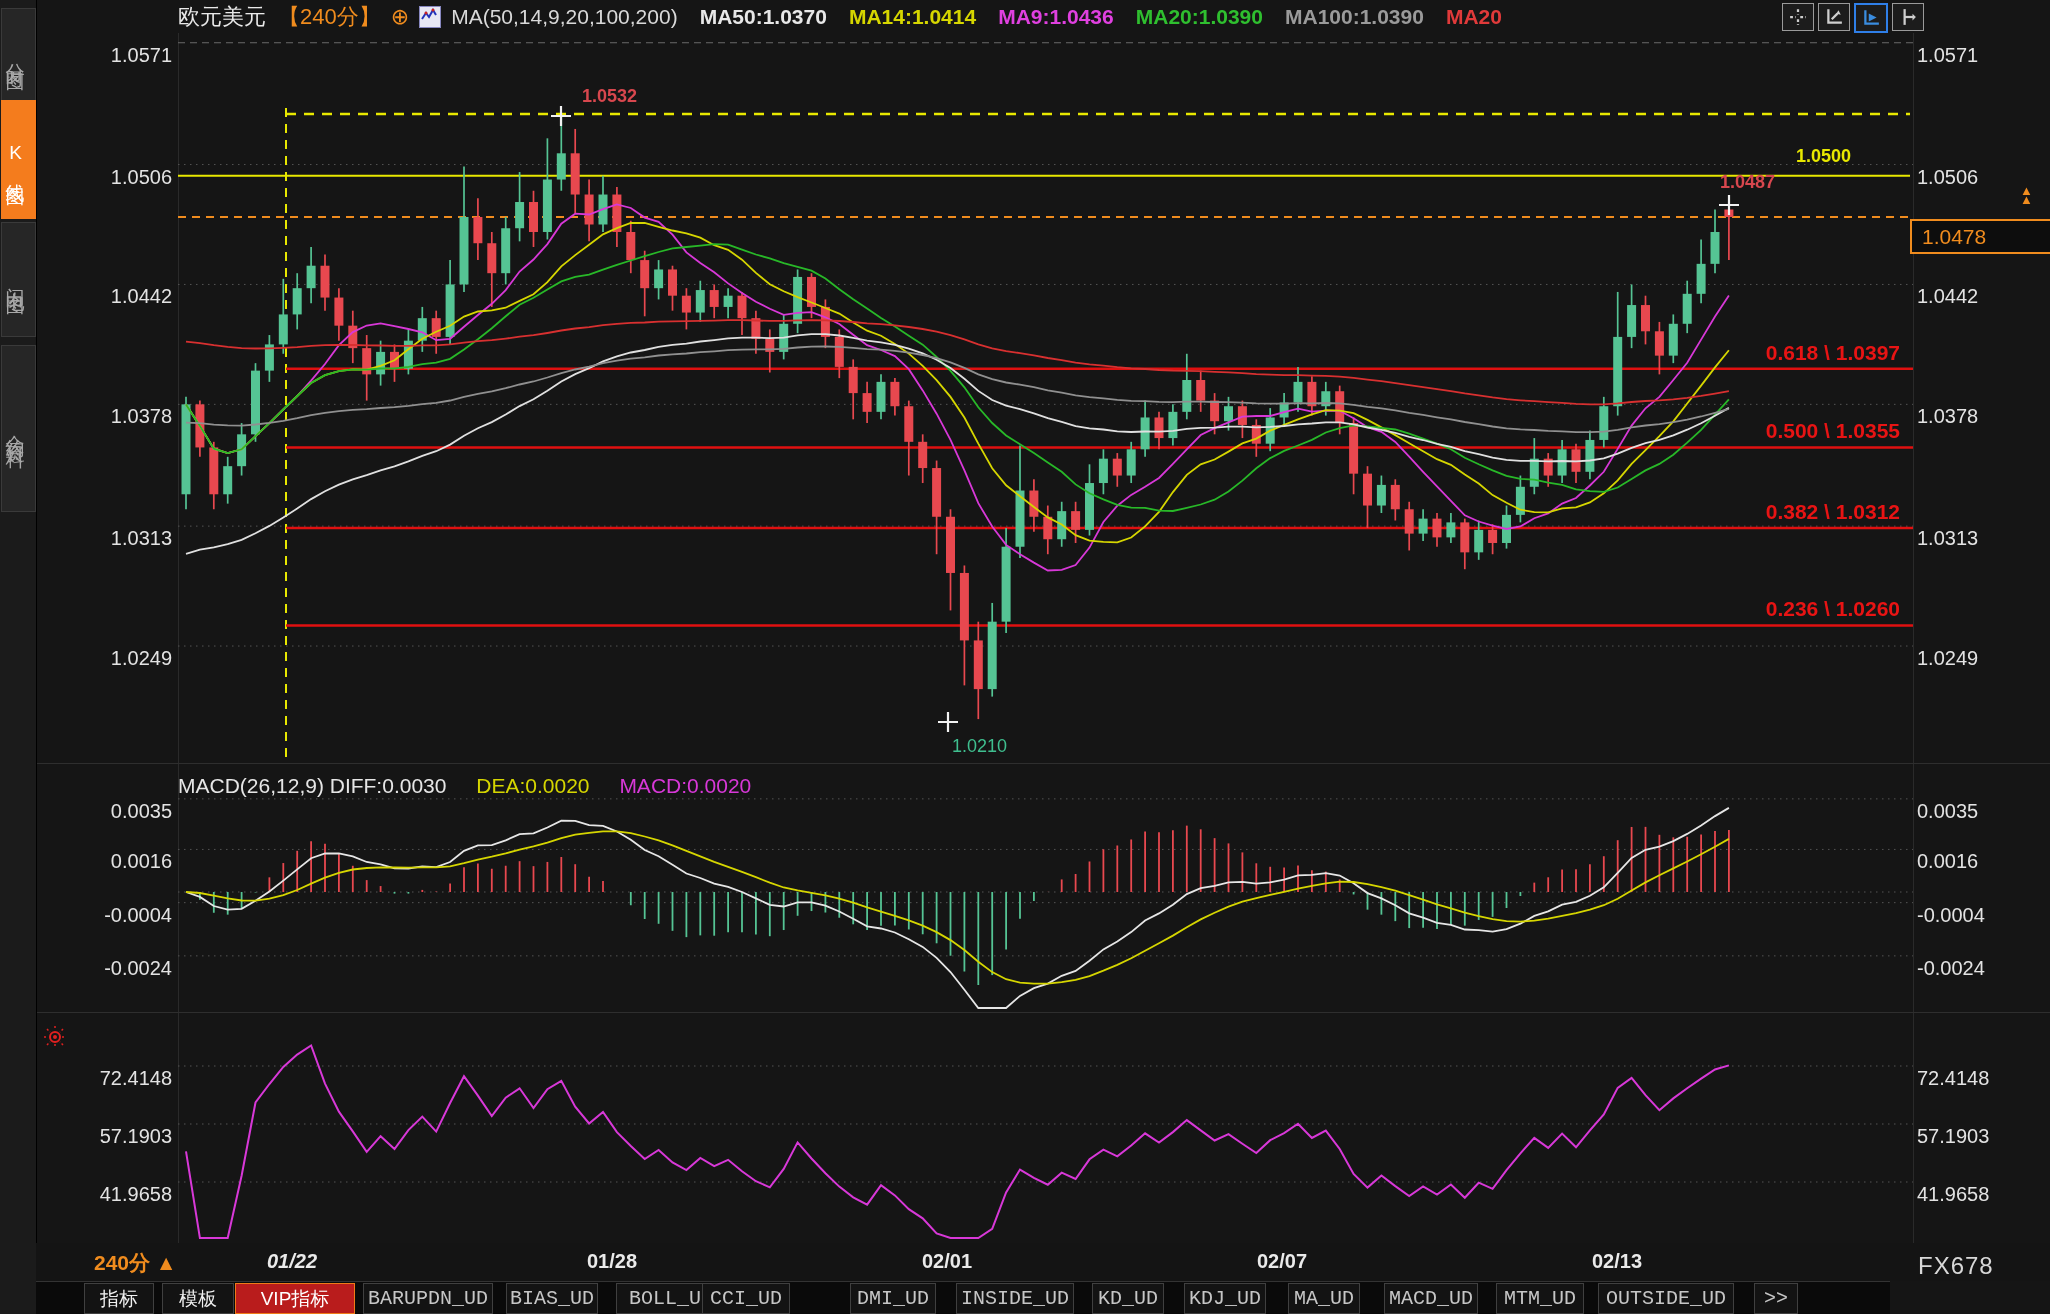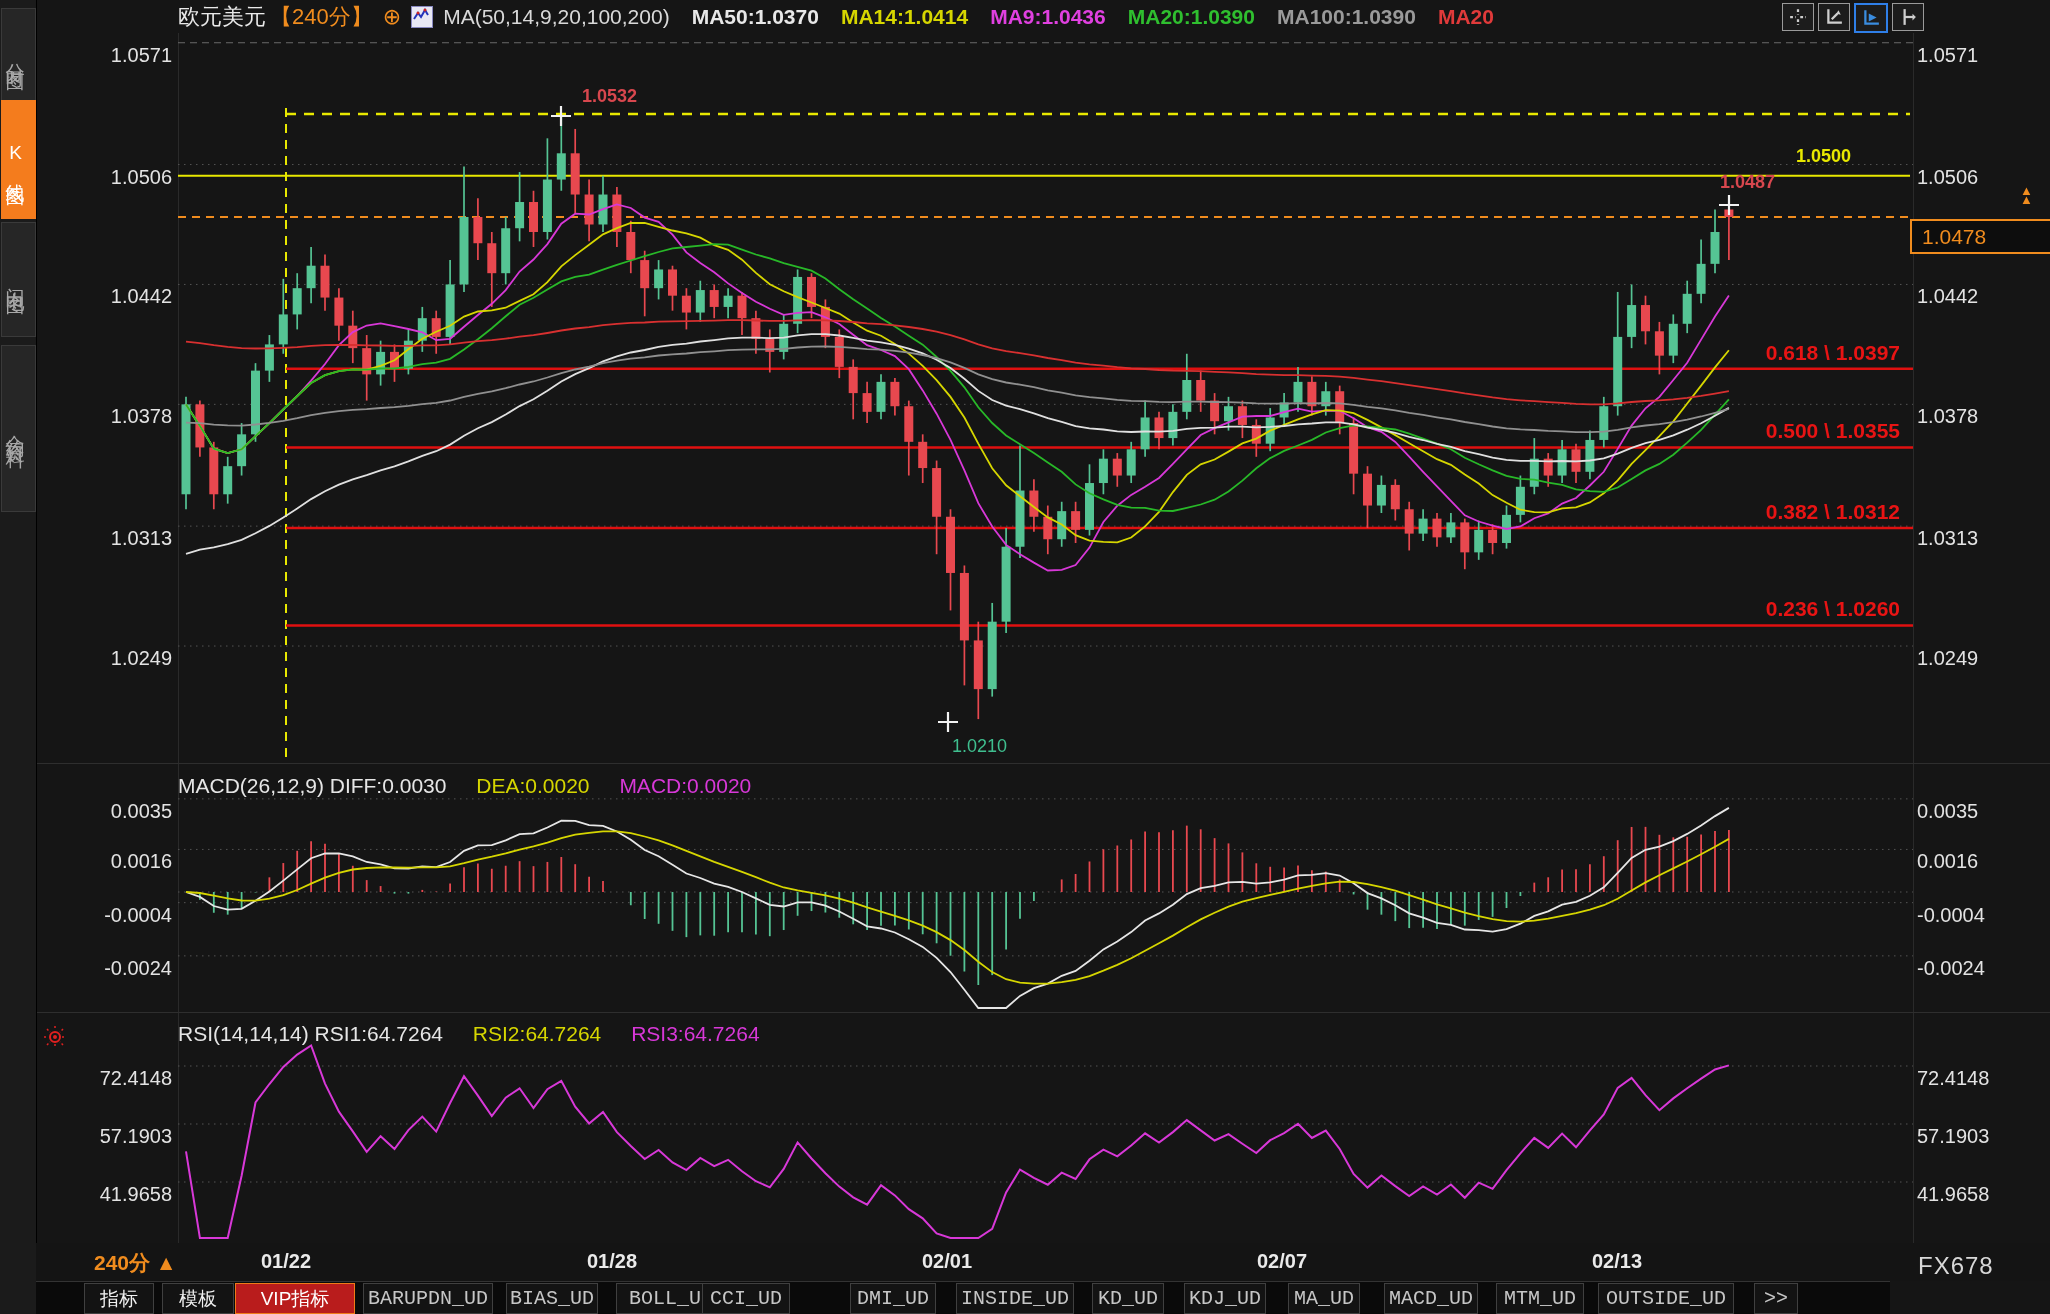--- a/index.html
+++ b/index.html
@@ -12,21 +12,21 @@
   .datelab{position:absolute;width:100px;text-align:center;font-size:20px;color:#eaeaea;font-weight:bold;}
   .fiblabel{fill:#e81414;font-size:21px;font-weight:bold;}
   
   #sidebar{position:absolute;left:0;top:0;width:36px;height:1314px;background:#1b1b1b;border-right:1px solid #000;z-index:3;}
   .side-tab{position:absolute;left:1px;width:33px;background:#262626;border:1px solid #3a3a3a;color:#a8a8a8;
     writing-mode:vertical-lr;text-orientation:upright;text-align:center;font-size:19px;letter-spacing:5px;cursor:pointer;}
   .side-tab.active{background:#f47c1d;color:#fff;border-color:#f47c1d;}
   
   #header{position:absolute;left:178px;top:2px;height:30px;display:flex;align-items:center;gap:0;z-index:3;white-space:nowrap;}
   #header .sym{color:#e9e9e9;font-size:22px;}
-  #header .period{color:#f08c1e;font-size:22px;margin-left:4px;}
+  #header .period{color:#f08c1e;font-size:22px;margin-left:12px;}
   #header .circle-plus{color:#f08c1e;font-size:22px;margin-left:10px;}
   #header .mini-chart{width:20px;height:20px;background:#e8e8f4;border:1px solid #8888c0;margin-left:10px;display:inline-block;}
   #header .madef{color:#d9d9d9;font-size:21px;margin-left:10px;}
   #header .maval{font-size:21px;margin-left:22px;font-weight:bold;}
   #top-icons{position:absolute;left:1782px;top:3px;display:flex;gap:4px;z-index:3;}
   .ticon{width:30px;height:26px;border:1px solid #9a9a9a;background:#1c1c1c;display:flex;align-items:center;justify-content:center;cursor:pointer;}
   .ticon.active{border:2px solid #2f7fe8;}
   
   .pane-header{position:absolute;left:178px;font-size:21px;white-space:nowrap;z-index:2;}
   .pane-header .w{color:#e6e6e6;} .pane-header .y{color:#d6d600;margin-left:24px;} .pane-header .m{color:#d838d8;margin-left:24px;}
@@ -527,39 +527,34 @@
   </div>
 
   <div id="rec-icon">
     <svg width="26" height="26" viewBox="0 0 26 26">
         <circle cx="13" cy="13" r="5" fill="none" stroke="#e02020" stroke-width="2"></circle>
         <circle cx="13" cy="13" r="2" fill="#e02020"></circle>
         <path d="M13 2v4M13 20v4M2 13h4M20 13h4M5 5l3 3M21 5l-3 3M5 21l3-3M21 21l-3-3" stroke="#e02020" stroke-width="1.5" stroke-dasharray="2,2"></path>
       </svg>
   </div>
 
-  <div class="pane-header" style="top:1022px">
-    <span class="w">RSI(14,14,14) RSI1:64.7264</span>
-    <span class="y">RSI2:64.7264</span>
-    <span class="m">RSI3:64.7264</span>
-  </div>
 
   <div class="ann" id="peak-label" style="left:582px;top:86px">1.0532</div>
   <div class="ann" id="lasthigh-label" style="left:1720px;top:172px">1.0487</div>
   <div class="ann" id="low-label" style="left:952px;top:736px">1.0210</div>
   <div class="ann" id="yellow-label" style="left:1796px;top:146px">1.0500</div>
 
   <div id="price-box">
     <span>1.0478</span>
   </div>
   <div id="price-arrow">▲<br>▲</div>
 
   <div id="daterow">
     <span id="period-badge">240分 ▲</span>
-  <span class="datelab" style="left: 200px; top: 7px;">01/22</span>
+  <span class="datelab" style="left: 206px; top: 7px; font-style: italic;">01/22</span>
       <span class="datelab" style="left: 526px; top: 7px;">01/28</span>
       <span class="datelab" style="left: 861px; top: 7px;">02/01</span>
       <span class="datelab" style="left: 1196px; top: 7px;">02/07</span>
       <span class="datelab" style="left: 1531px; top: 7px;">02/13</span>
     </div>
 
   <div id="watermark">FX678</div>
 
   <div id="tabbar">
       <div class="btab cjk" style="left: 48px; width: 68px;">指标</div>

